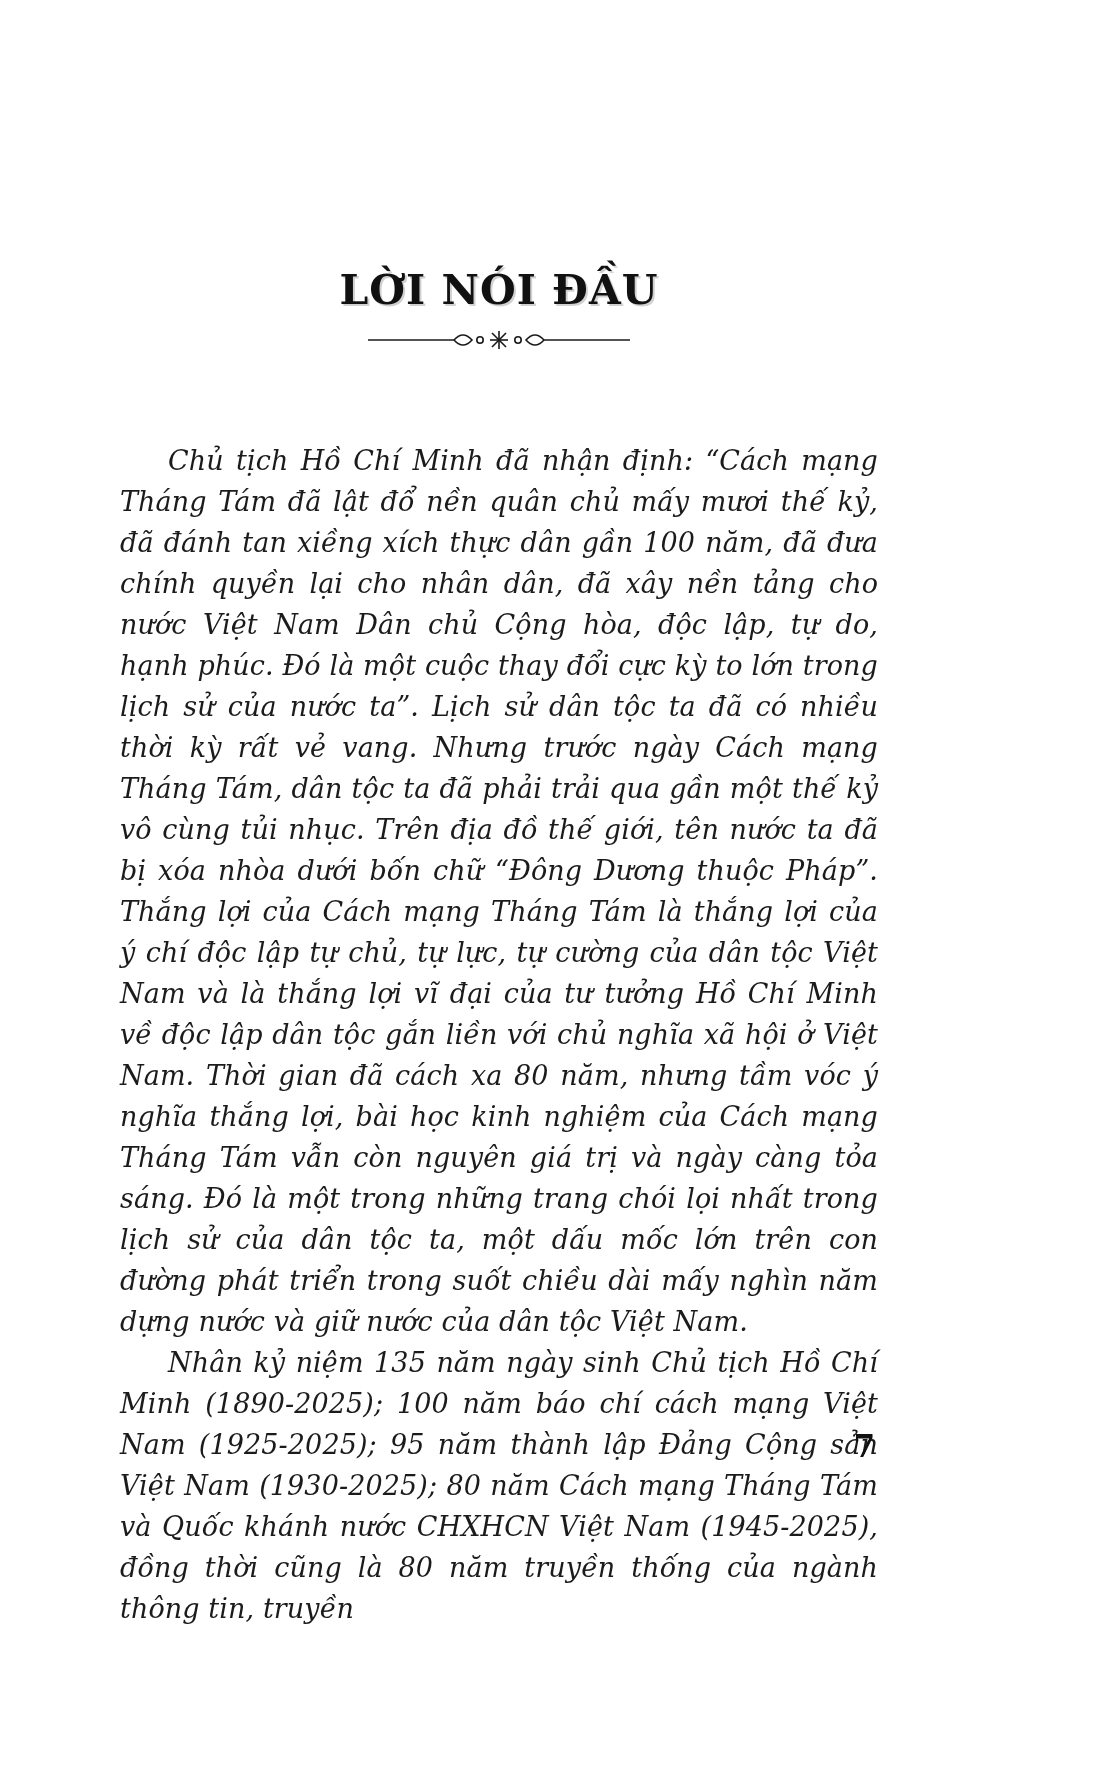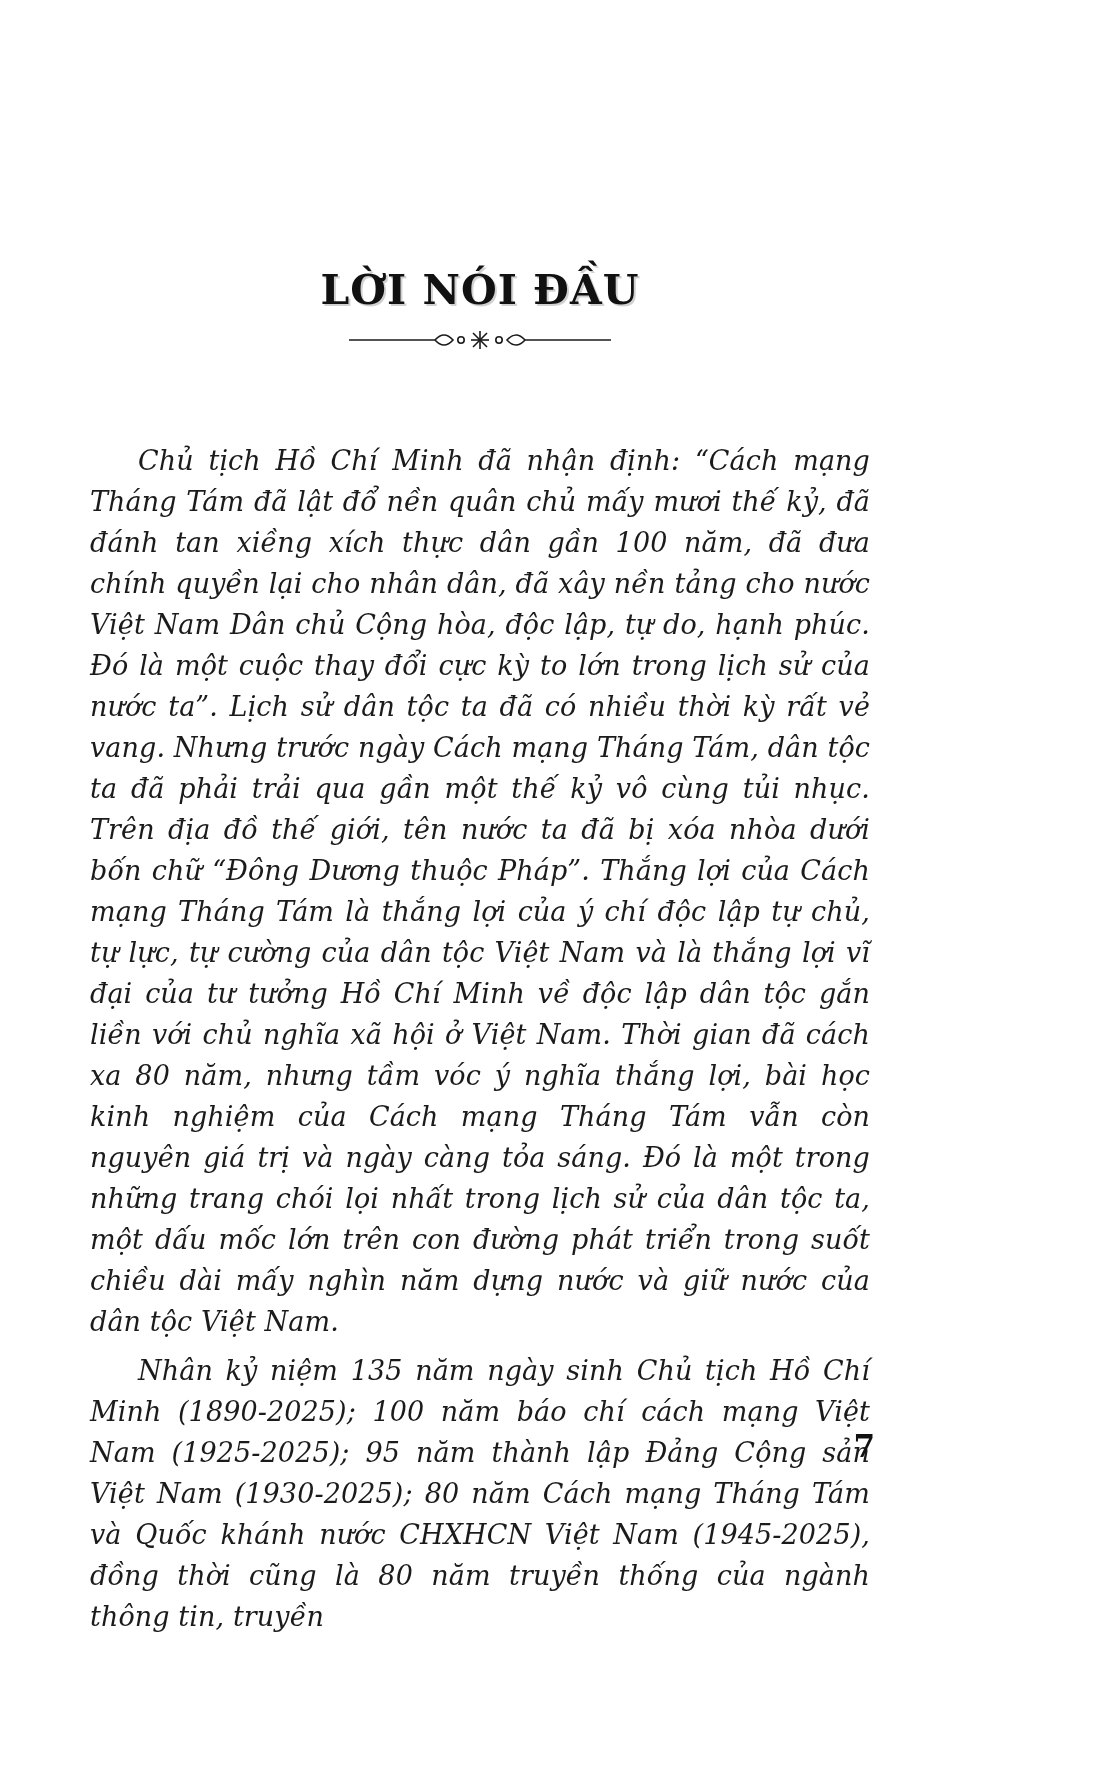--- a/index.html
+++ b/index.html
@@ -12,21 +12,21 @@
     background: #ffffff;
     color: #1b1b1b;
     font-family: "DejaVu Serif", "Liberation Serif", serif;
     overflow: hidden;
   }
   .page {
     position: relative;
     width: 1103px;
     height: 1773px;
     box-sizing: border-box;
-    padding: 266px 225px 0 82px;
+    padding: 266px 225px 0 120px;
   }
   .title {
     margin: 0 0 16px 0;
     text-align: center;
     font-size: 41px;
     font-weight: bold;
     font-style: normal;
     letter-spacing: 1px;
     color: #111111;
     text-shadow: 2px 2px 0 rgba(0,0,0,0.18);
@@ -39,21 +39,21 @@
   }
   .body-text {
     margin-top: 86px;
     font-style: italic;
     font-size: 27px;
     line-height: 41px;
     text-align: justify;
     letter-spacing: 0.1px;
   }
   .body-text p {
-    margin: 8px;
+    margin: 0;
     text-indent: 48px;
   }
   .page-number {
     position: absolute;
     top: 1428px;
     right: 228px;
     font-size: 31px;
     font-weight: bold;
     font-style: normal;
     color: #111111;

